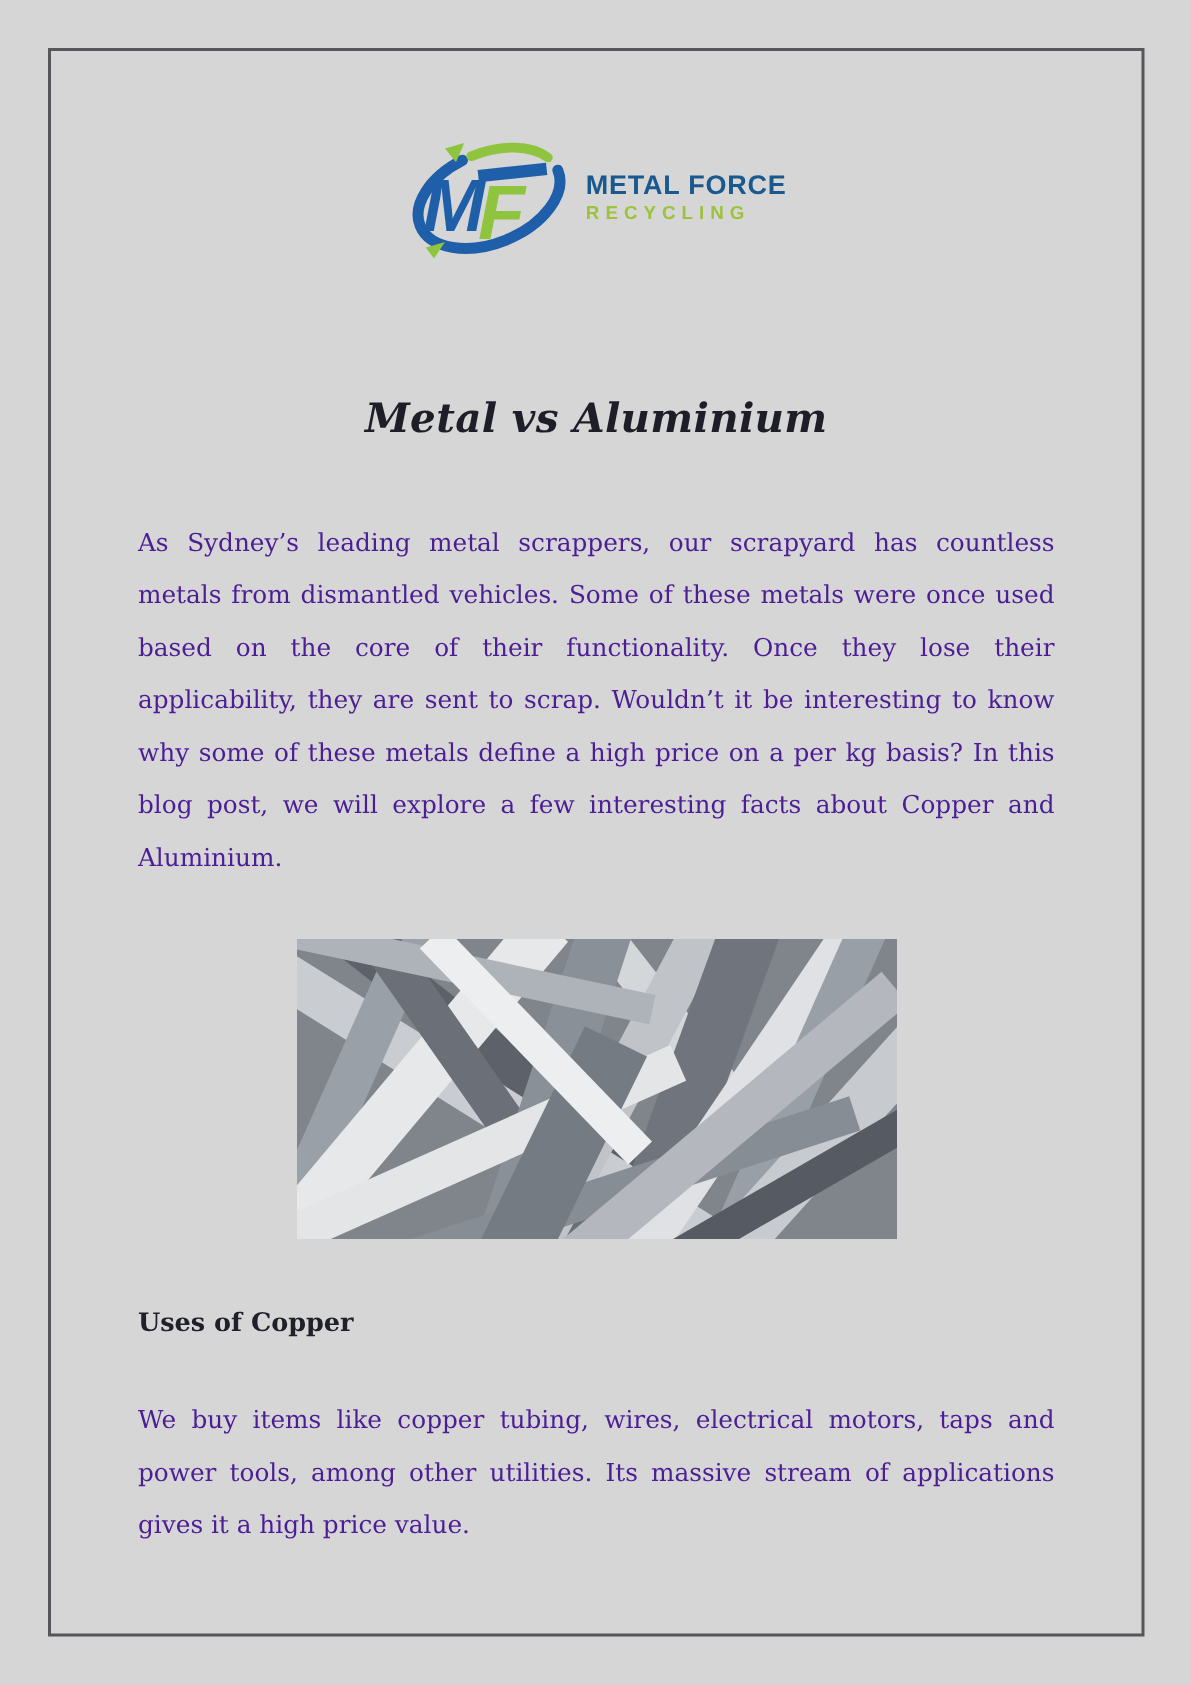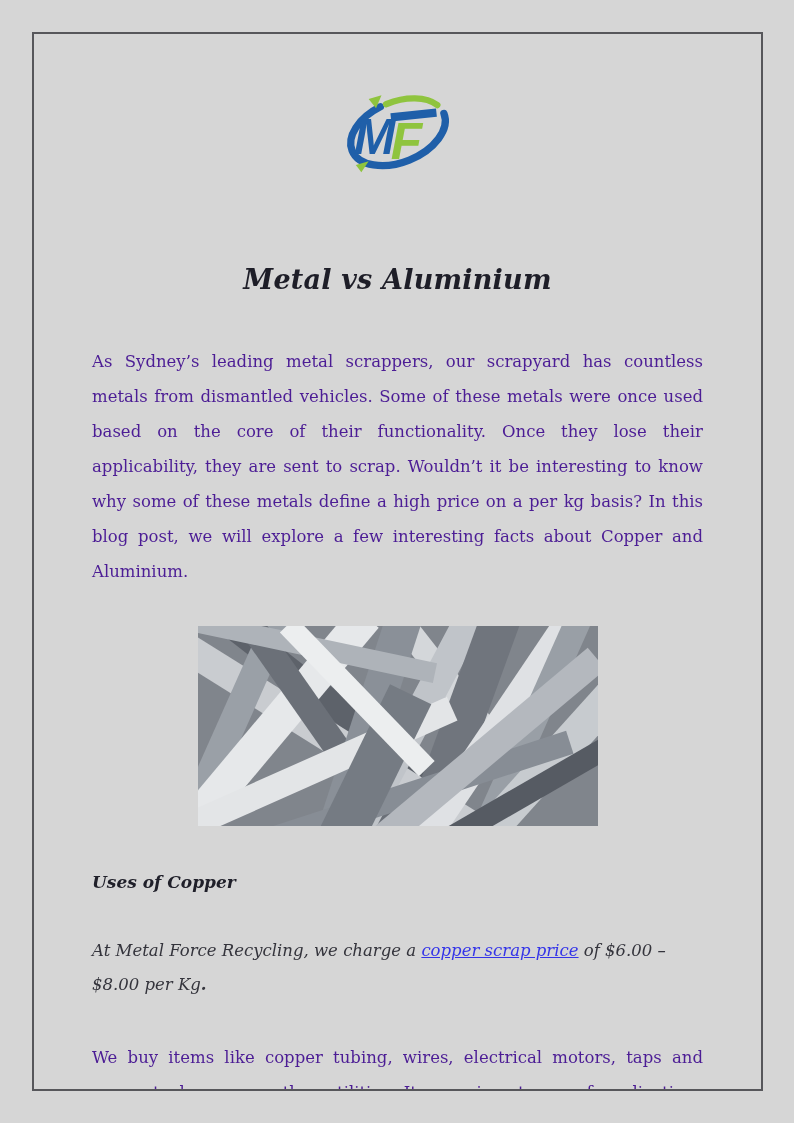--- a/index.html
+++ b/index.html
@@ -62,21 +62,20 @@
     text-align: justify;
   }
   .photo-wrap {
     margin: 36px auto 0;
     width: 400px;
     height: 200px;
   }
   .section-heading {
     margin-top: 46px;
     font-size: 17px;
-    font-style: italic;
     font-weight: bold;
     color: #20202a;
   }
   .pricing {
     margin: 0;
     margin-top: 42px;
     font-size: 16.5px;
     font-style: italic;
     line-height: 2.1;
     color: #34343c;
@@ -99,20 +98,24 @@
         <g transform="rotate(-22 60 52)">
           <ellipse cx="60" cy="52" rx="54" ry="33" fill="none" stroke="#1f5fa9" stroke-width="8" stroke-dasharray="200 77" stroke-linecap="round"></ellipse>
           <ellipse cx="60" cy="52" rx="54" ry="33" fill="none" stroke="#8fc43e" stroke-width="7" stroke-dasharray="58 219" stroke-dashoffset="-207" stroke-linecap="round"></ellipse>
         </g>
         <polygon points="28,16 42,12 36,26" fill="#8fc43e"></polygon>
         <polygon points="14,88 28,84 20,96" fill="#8fc43e"></polygon>
         <rect x="52" y="29" width="50" height="9" fill="#1f5fa9" transform="rotate(-6 77 33)"></rect>
         <text x="12" y="76" font-family="Liberation Sans, sans-serif" font-style="italic" font-weight="bold" font-size="54" fill="#1f5fa9">M</text>
         <text x="52" y="82" font-family="Liberation Sans, sans-serif" font-style="italic" font-weight="bold" font-size="56" fill="#8fc43e">F</text>
       </svg>
+      <div class="logo-name">
+        <div class="line1">METAL FORCE</div>
+        <div class="line2">RECYCLING</div>
+      </div>
     </div>
 
     <div class="title">Metal vs Aluminium</div>
 
     <p class="para">As Sydney’s leading metal scrappers, our scrapyard has countless metals from dismantled vehicles. Some of these metals were once used based on the core of their functionality. Once they lose their applicability, they are sent to scrap. Wouldn’t it be interesting to know why some of these metals define a high price on a per kg basis? In this blog post, we will explore a few interesting facts about Copper and Aluminium.</p>
 
     <div class="photo-wrap">
       <svg width="400" height="200" viewBox="0 0 400 200">
         <rect x="0" y="0" width="400" height="200" fill="#80858c"></rect>
         <rect x="-60" y="40" width="320" height="26" fill="#5d626a" transform="rotate(38 100 60)"></rect>
@@ -132,18 +135,17 @@
         <rect x="140" y="120" width="300" height="28" fill="#b4b8be" transform="rotate(-40 280 140)"></rect>
         <rect x="220" y="150" width="260" height="22" fill="#565b63" transform="rotate(-30 340 160)"></rect>
         <rect x="-20" y="8" width="260" height="20" fill="#aeb3b9" transform="rotate(12 100 18)"></rect>
         <rect x="150" y="60" width="46" height="180" fill="#757b83" transform="rotate(26 175 150)"></rect>
         <rect x="60" y="60" width="200" height="22" fill="#eceeef" transform="rotate(46 160 70)"></rect>
       </svg>
     </div>
 
     <div class="section-heading">Uses of Copper</div>
 
-    <p class="pricing"><span>At Metal Force Recycling, we charge a </span><a href="#">copper scrap price</a><span> of $6.00 – $8.00 per Kg</span><span class="bold-dot">.</span></p>
 
     <p class="para last">We buy items like copper tubing, wires, electrical motors, taps and power tools, among other utilities. Its massive stream of applications gives it a high price value.</p>
 
   </div>
 </div>
 
 </body></html>

